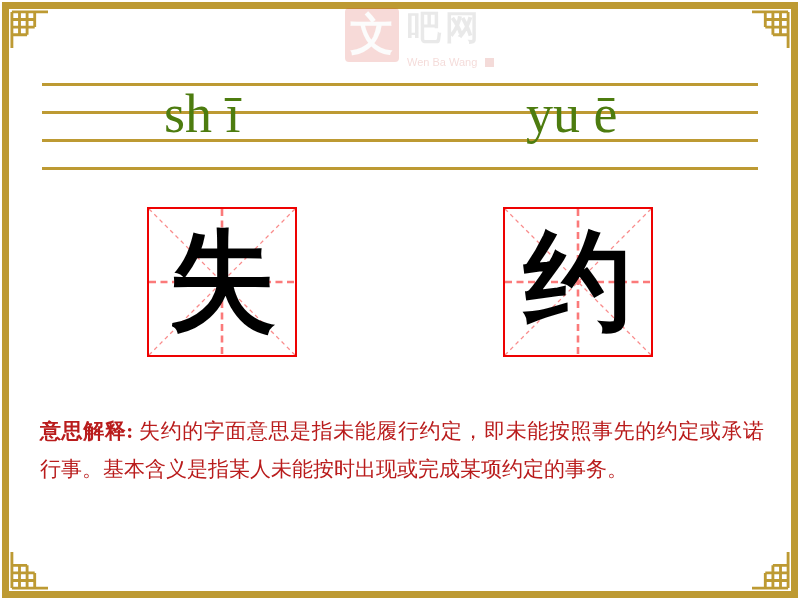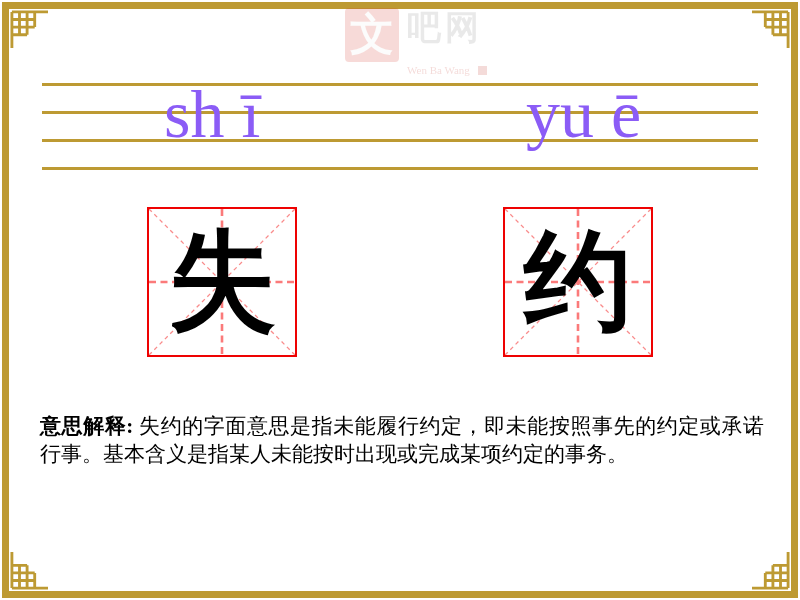--- a/index.html
+++ b/index.html
@@ -23,27 +23,27 @@
     position:absolute;left:345px;top:8px;width:150px;height:62px;
     opacity:0.18;display:flex;align-items:flex-start;
   }
   .seal{
     width:54px;height:54px;background:#d8382c;border-radius:4px;
     display:flex;align-items:center;justify-content:center;
     color:#f0efef;font-size:44px;line-height:1;font-weight:bold;
   }
   .wm-right{margin-left:8px;display:flex;flex-direction:column;}
   .wm-chars{font-size:34px;line-height:40px;color:#8a8a8a;font-weight:bold;letter-spacing:4px;}
-  .wm-pinyin{font-size:11px;color:#c43b31;font-family:Liberation Serif, serif;
-    display:flex;align-items:center;gap:8px;margin-top:16px;}
+  .wm-pinyin{font-size:11px;color:#c43b31;font-family:Liberation Sans, sans-serif;
+    display:flex;align-items:center;gap:8px;margin-top:8px;}
   .wm-sq{width:9px;height:9px;background:#c43b31;display:inline-block;}
   
   .staff-line{position:absolute;left:42px;width:716px;height:3px;background:#bd9a33;}
   .pinyin{
-    position:absolute;top:85px;font-size:68px;line-height:58px;color:#8b5cf6;
+    position:absolute;top:85px;font-size:54px;line-height:58px;color:#4d7c0f;
     font-family:"Liberation Serif","DejaVu Serif",serif;white-space:pre;
   }
   .pinyin.first{left:164px;}
   .pinyin.second{left:526px;}
   
   .charbox{
     position:absolute;top:207px;width:146px;height:146px;
     border:2px solid #ee0202;background:#ffffff;
   }
   .charbox.left{left:147px;}
@@ -51,21 +51,21 @@
   .charbox svg.guides{position:absolute;left:0;top:0;width:146px;height:146px;}
   .hanzi{
     position:absolute;left:0;top:0;width:146px;height:146px;
     display:flex;align-items:center;justify-content:center;
     font-size:108px;line-height:1;color:#000000;font-weight:bold;
     font-family:"Liberation Serif","DejaVu Serif",serif;
   }
   
   .definition{
     position:absolute;left:40px;top:412px;width:724px;
-    font-size:21px;line-height:28px;color:#000000;text-align:justify;
+    font-size:21px;line-height:38px;color:#b91c1c;text-align:justify;
   }
   .definition b{font-weight:bold;}
 </style>
 </head>
 <body>
 
 <div class="frame"></div>
 
 <div class="corner tl">
   <svg viewBox="0 0 40 40" fill="none" stroke="#bd9a33" stroke-width="3">

